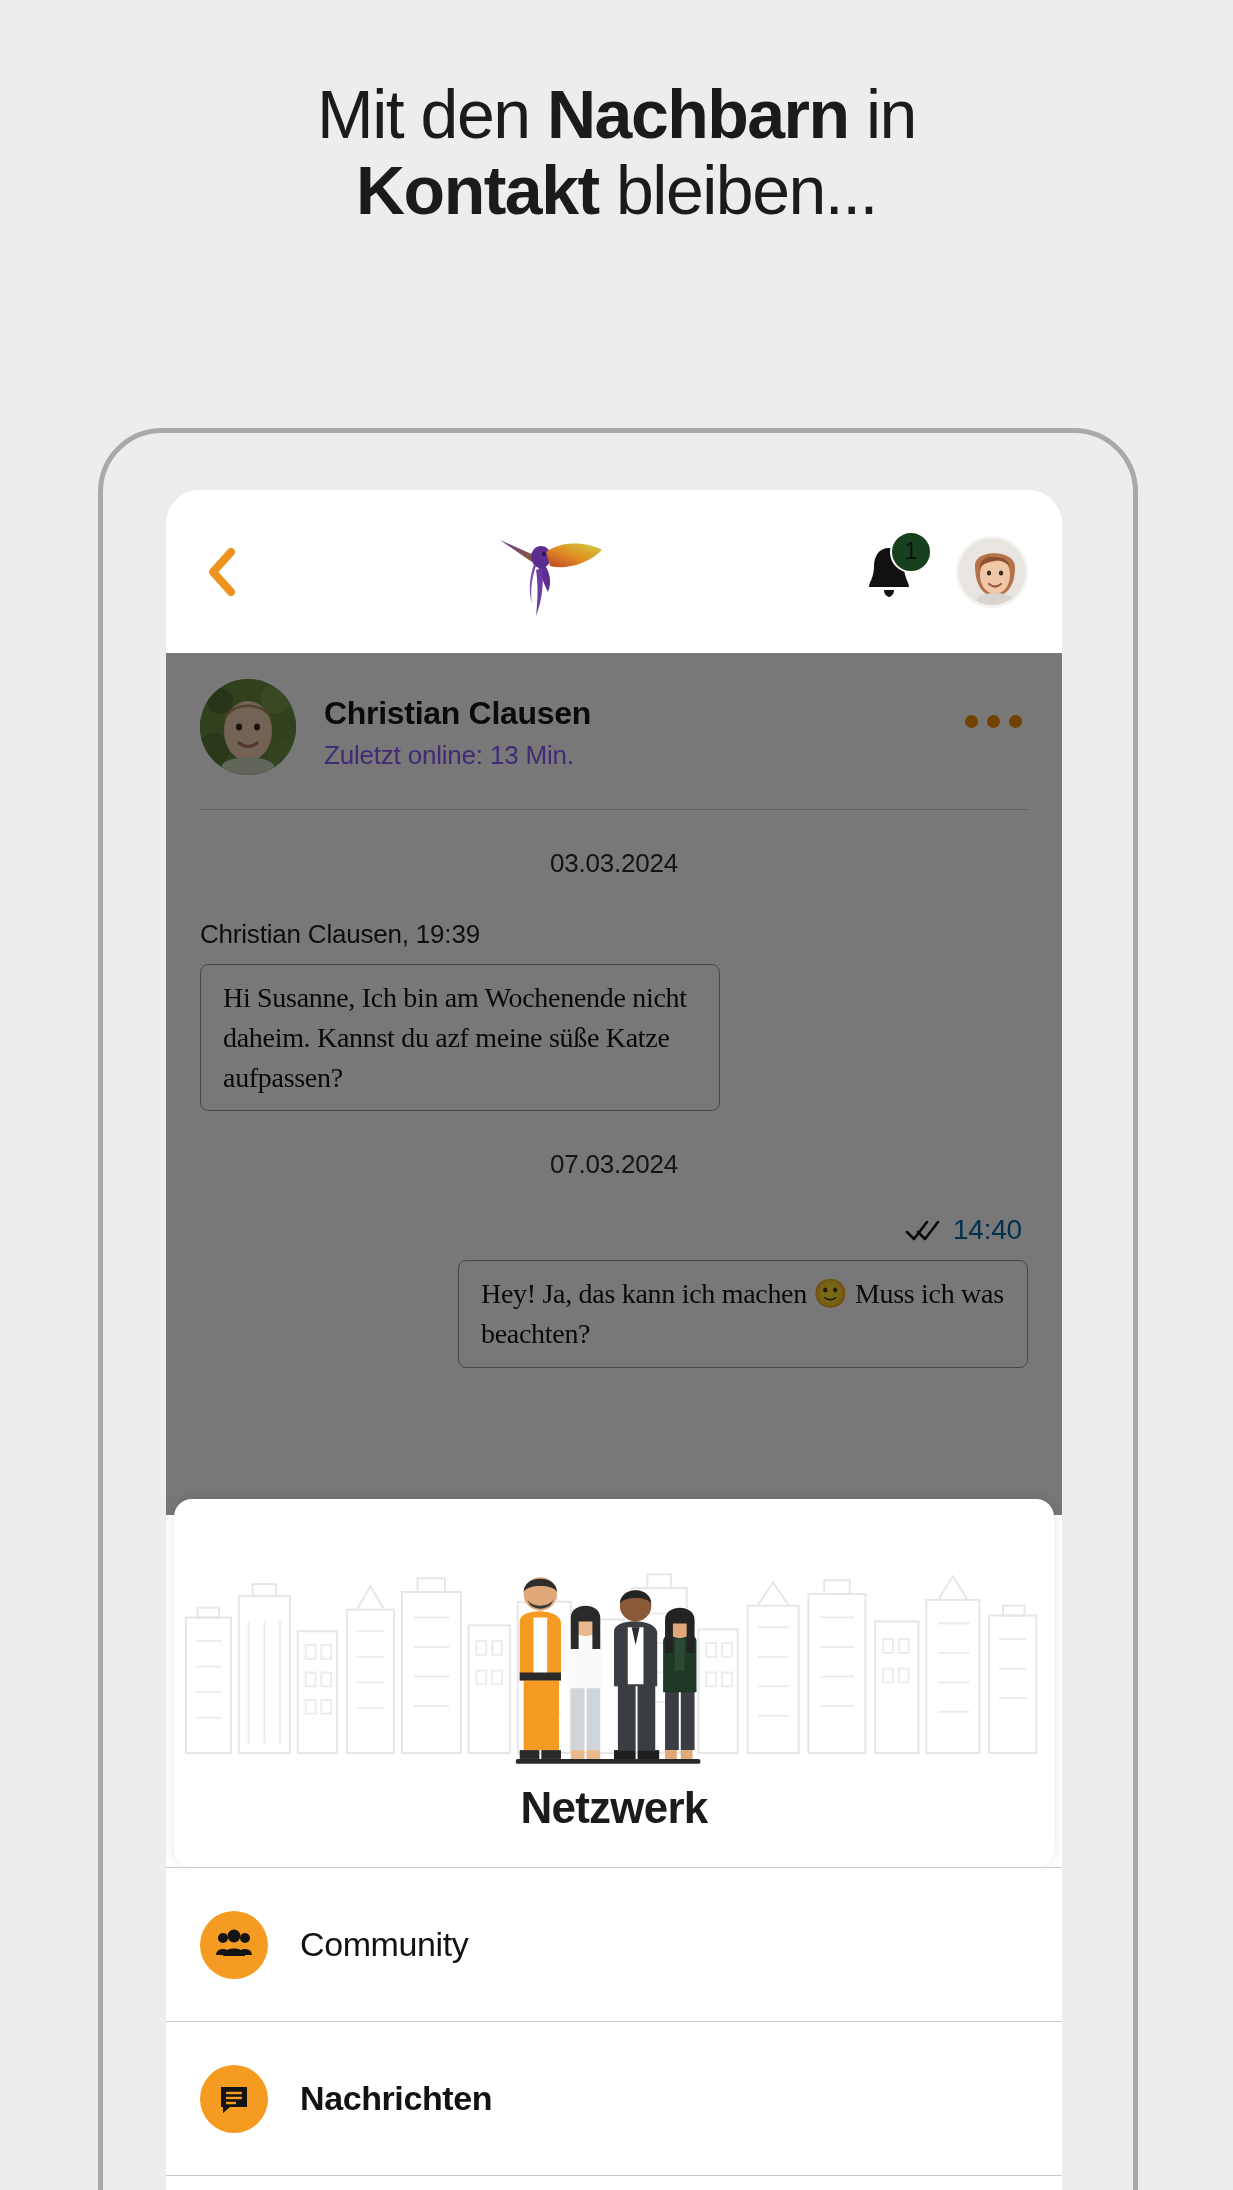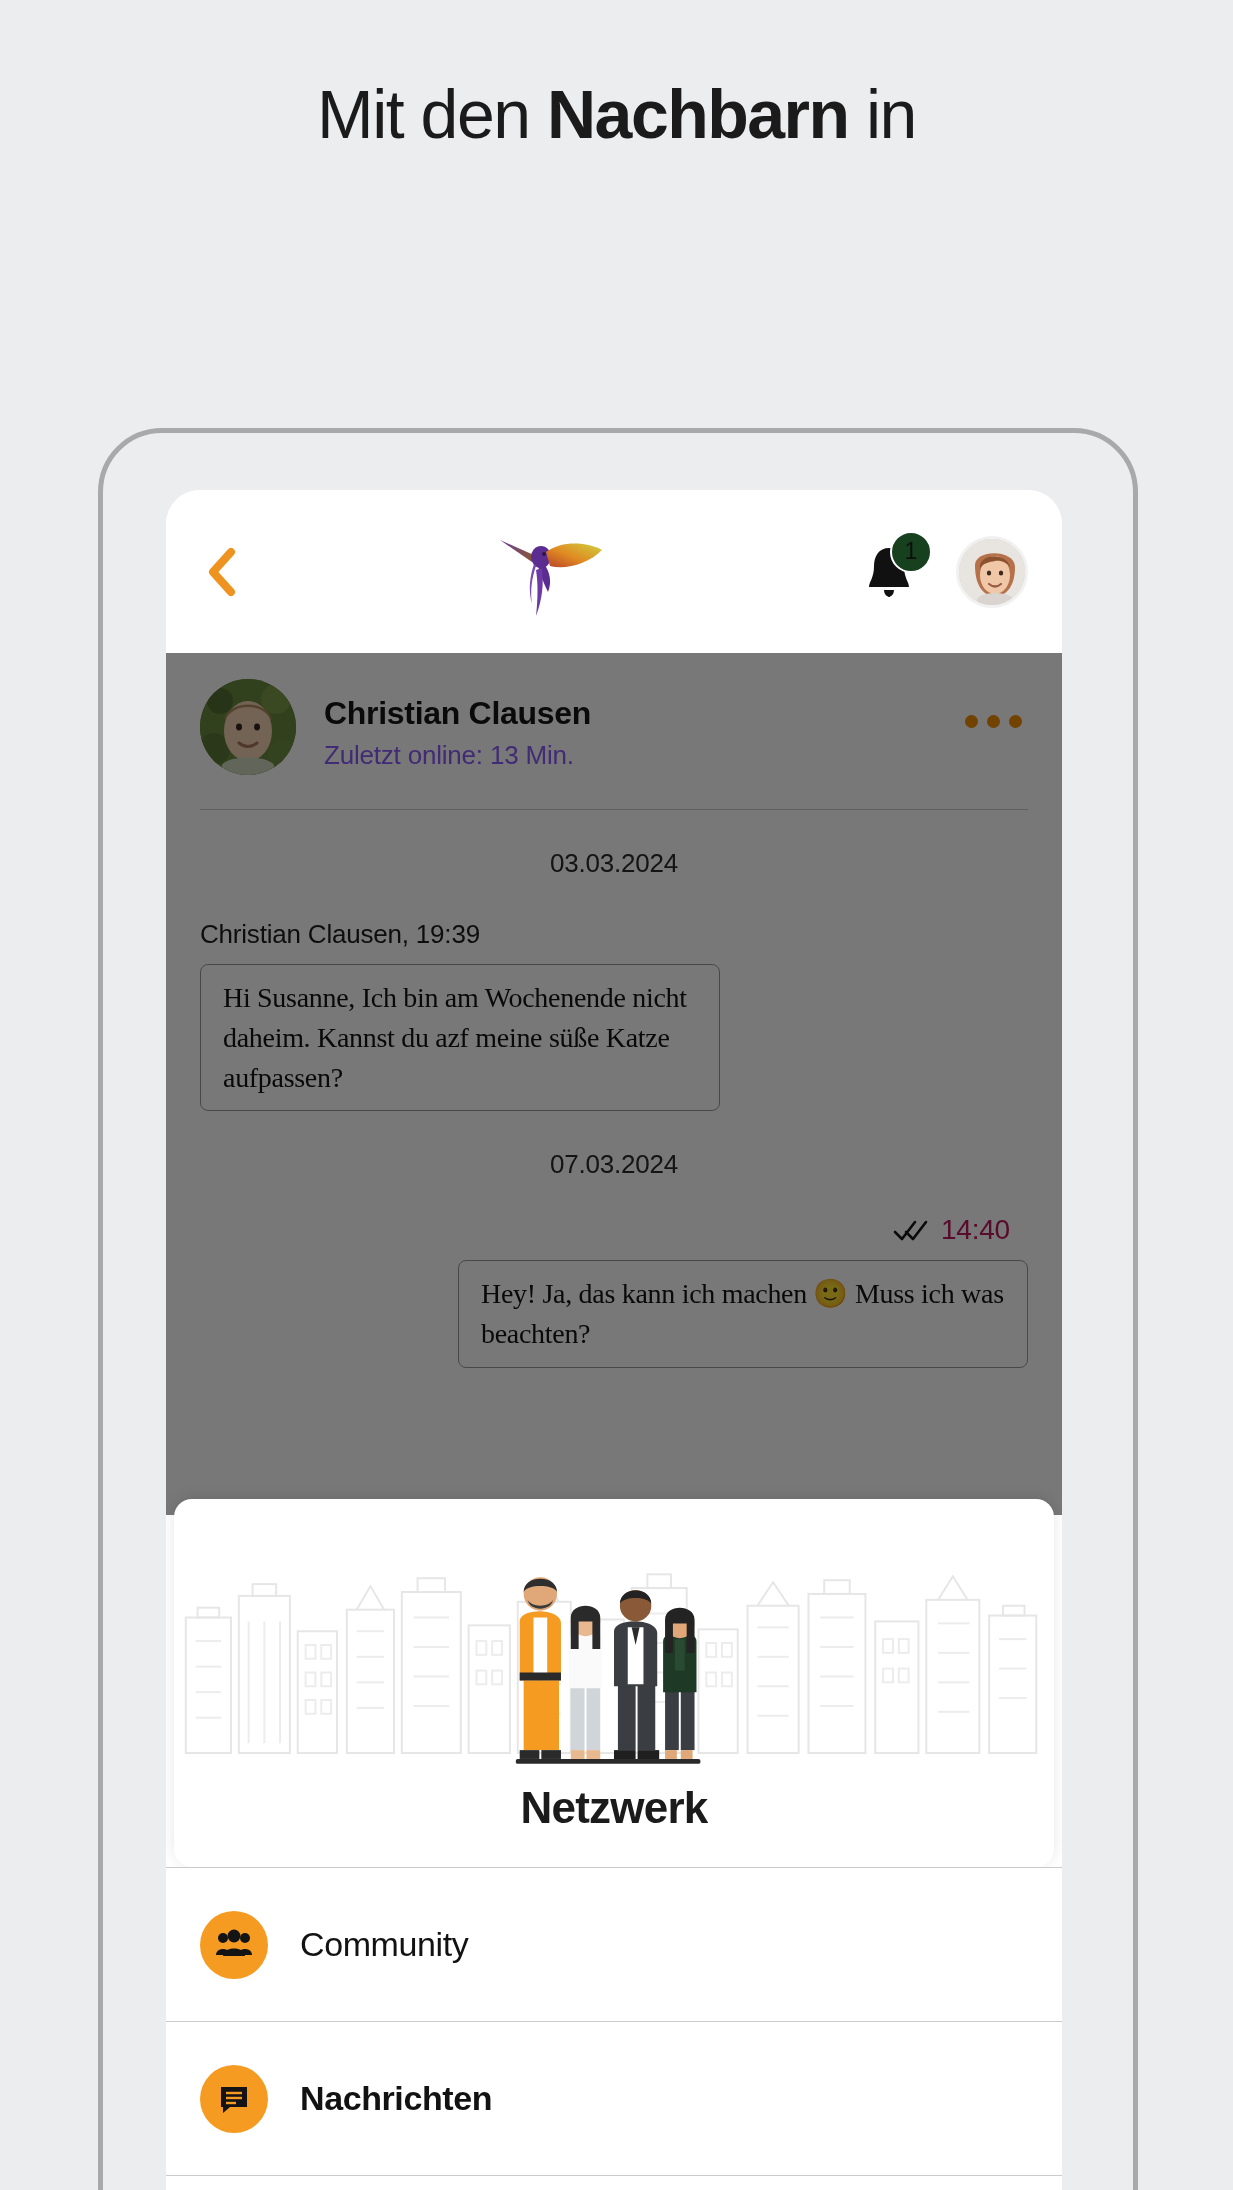--- a/index.html
+++ b/index.html
@@ -224,23 +224,23 @@
   .bubble-out {
     max-width: 570px;
     background: rgba(255,255,255,0.10);
   }
 
   .receipt-row {
     display: flex;
     justify-content: flex-end;
     align-items: center;
     gap: 12px;
-    margin: 28px 52px 0 0;
+    margin: 28px 40px 0 0;
     font-size: 28px;
-    color: #be185d;
+    color: #0369a1;
     letter-spacing: -0.2px;
   }
 
   
   .netzwerk-card {
     position: relative;
     z-index: 10;
     margin: -16px 8px 0 8px;
     background: #ffffff;
     border-radius: 18px;
@@ -295,20 +295,21 @@
   }
   .menu-label.reg { font-weight: 400; }
 </style>
 </head>
 <body>
 
 <div id="stage">
 
   <div class="headline">
     <span class="line"><span>Mit den </span><span class="b">Nachbarn</span><span> in</span></span>
+    <span class="line"><span class="b">Kontakt</span><span> bleiben...</span></span>
   </div>
 
   <div class="phone-frame"></div>
 
   <div class="phone-screen">
 
     <div class="app-header">
 
       <div class="back-chevron">
         <svg width="30" height="50" viewBox="0 0 30 50">

